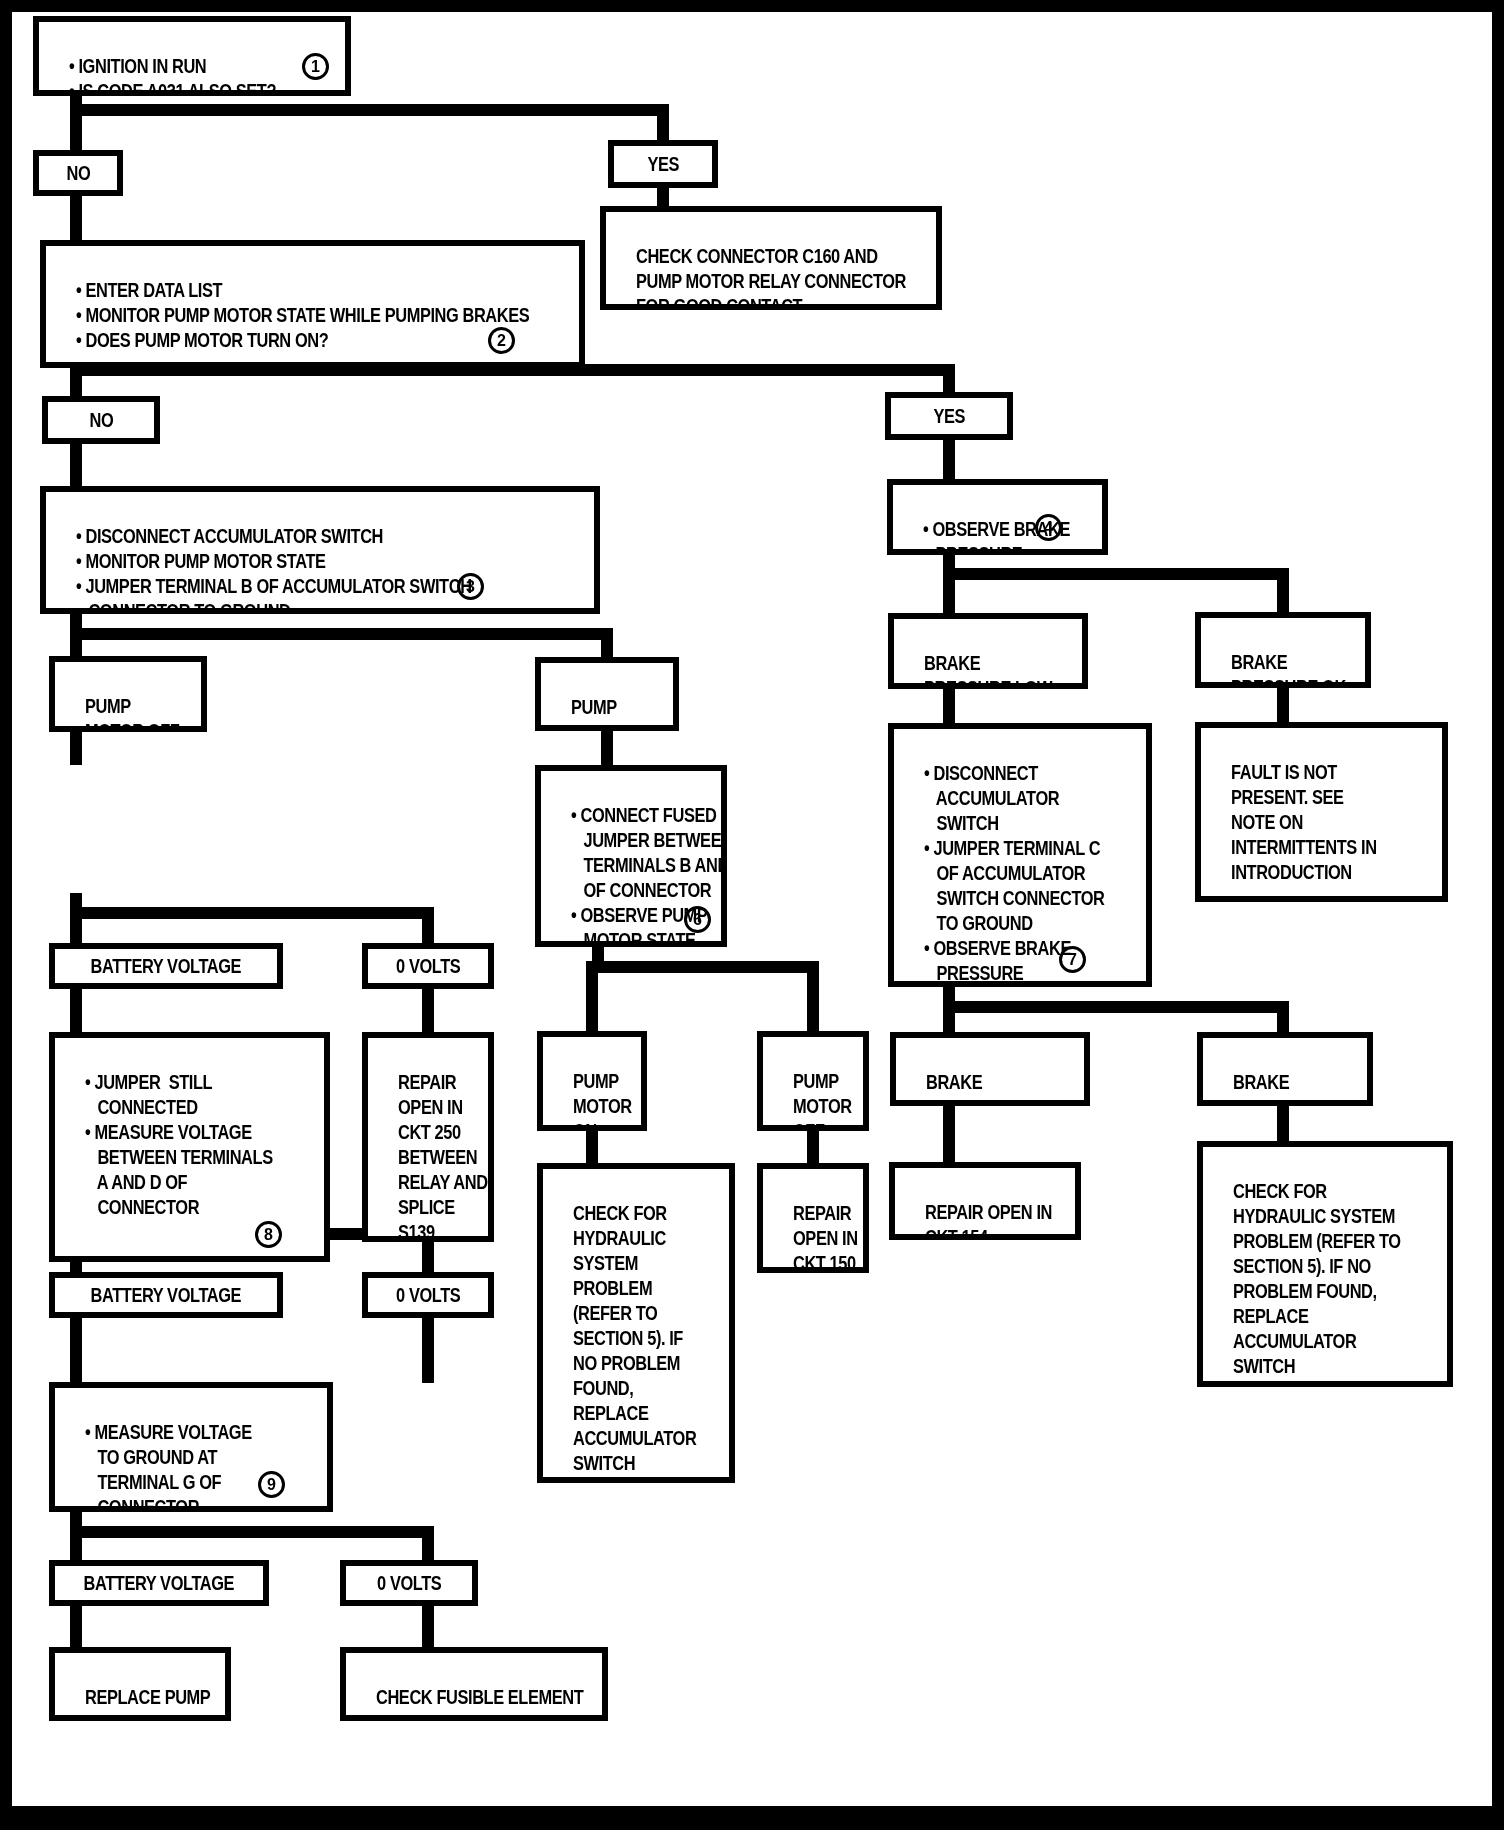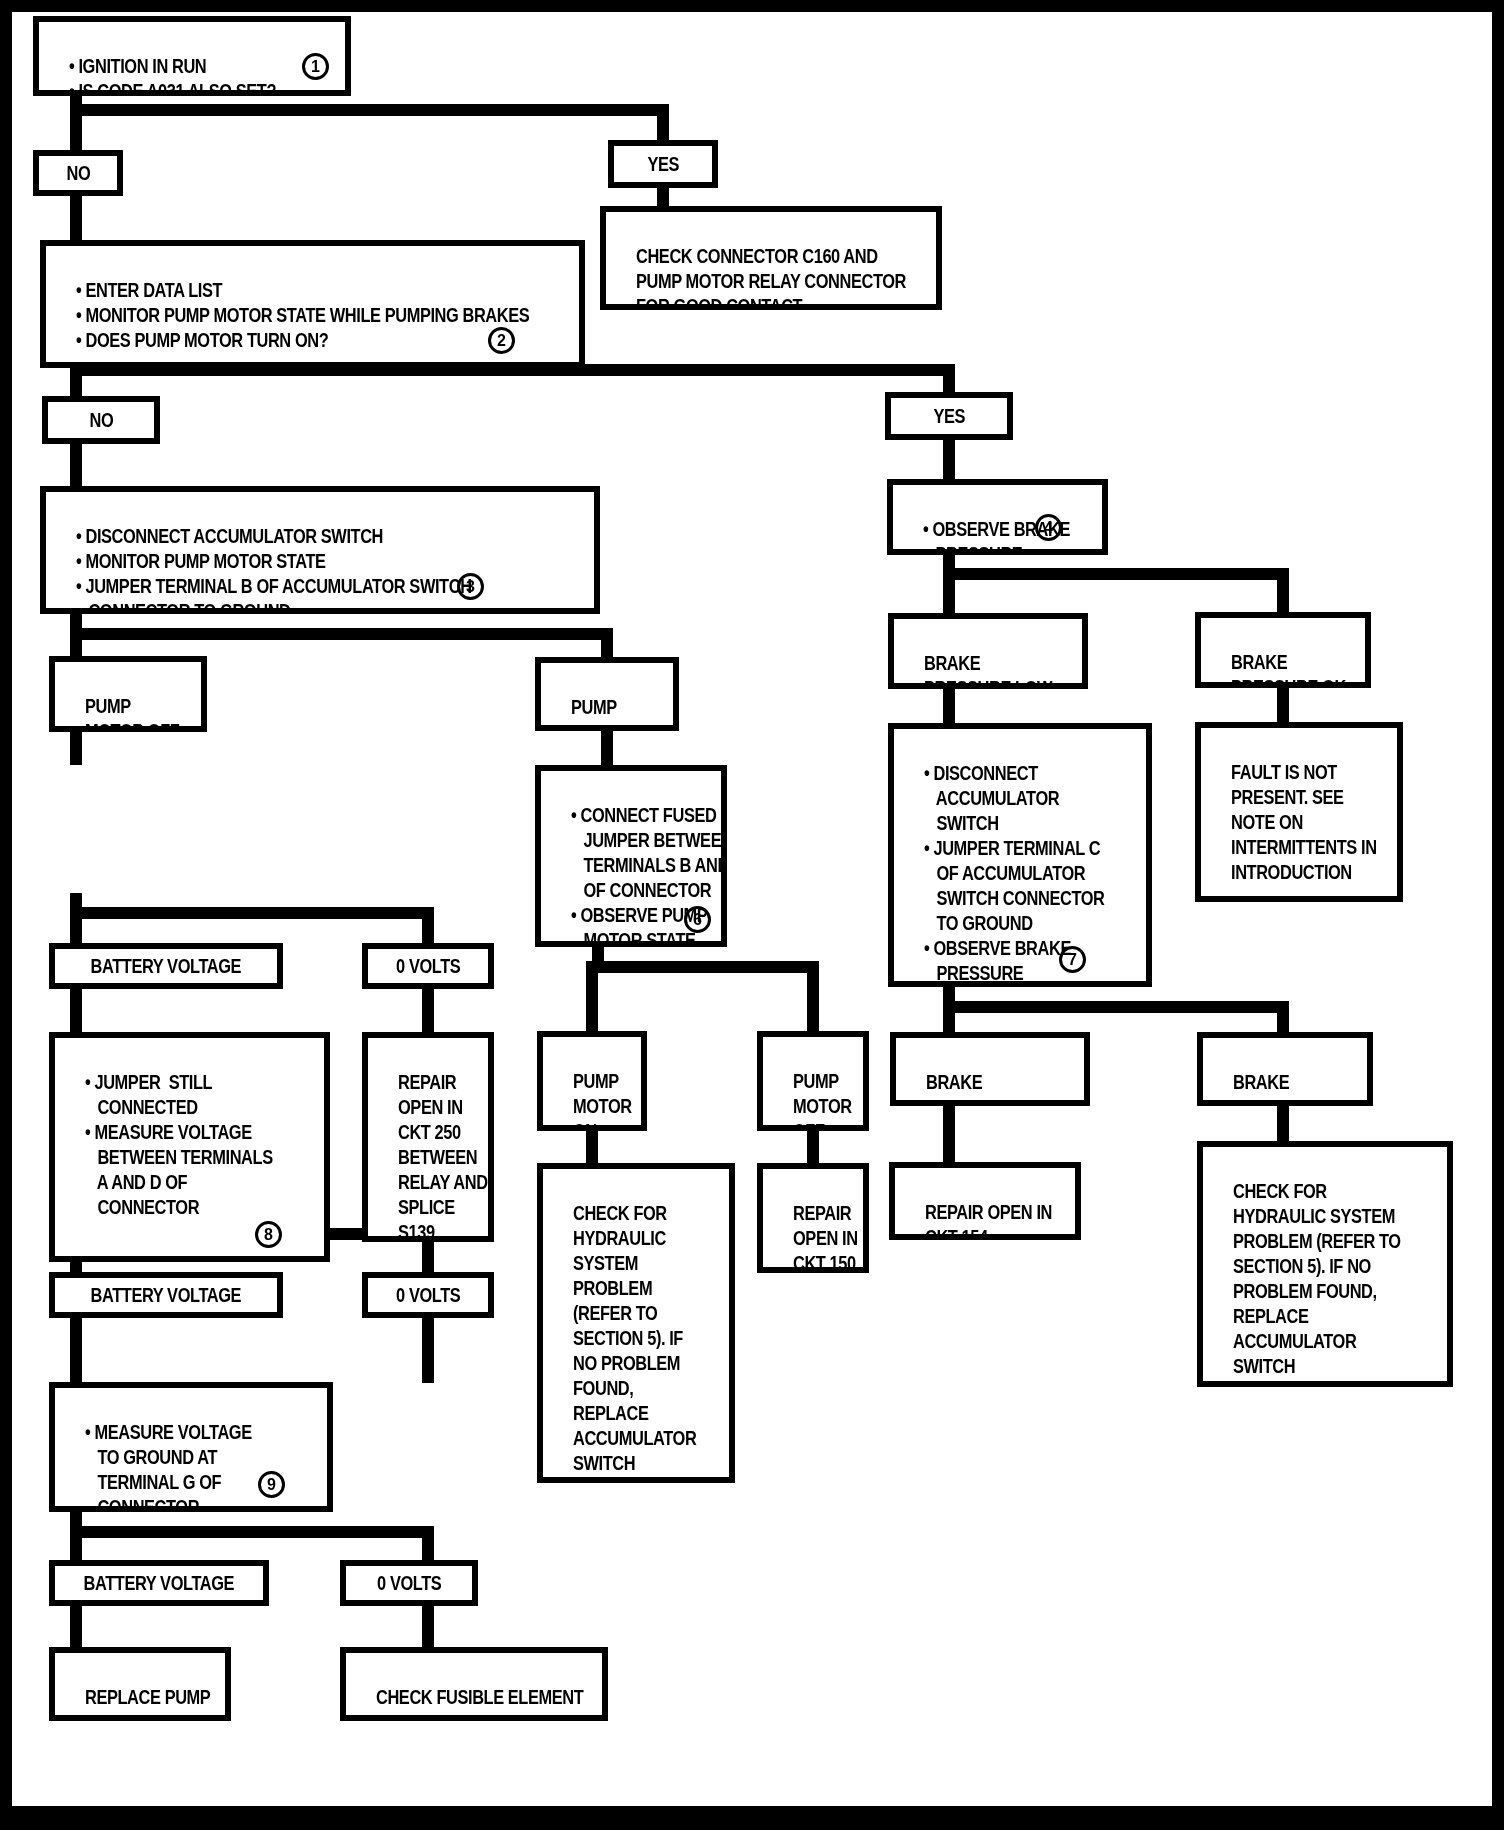--- a/index.html
+++ b/index.html
@@ -181,21 +181,21 @@
    SWITCH
 • JUMPER TERMINAL C
    OF ACCUMULATOR
    SWITCH CONNECTOR
    TO GROUND
 • OBSERVE BRAKE
    PRESSURE</span>
     <span class="ref" style="right:60px;bottom:8px">7</span>
   </div>
 
-  <div class="box" style="left:1195px;top:722px;width:208px;height:180px">
+  <div class="box" style="left:1195px;top:722px;width:253px;height:180px">
     <span class="t">FAULT IS NOT
 PRESENT. SEE
 NOTE ON
 INTERMITTENTS IN
 INTRODUCTION</span>
   </div>
 
   <div class="box center" style="left:49px;top:943px;width:234px;height:46px">
     <span class="t">BATTERY VOLTAGE</span>
   </div>

